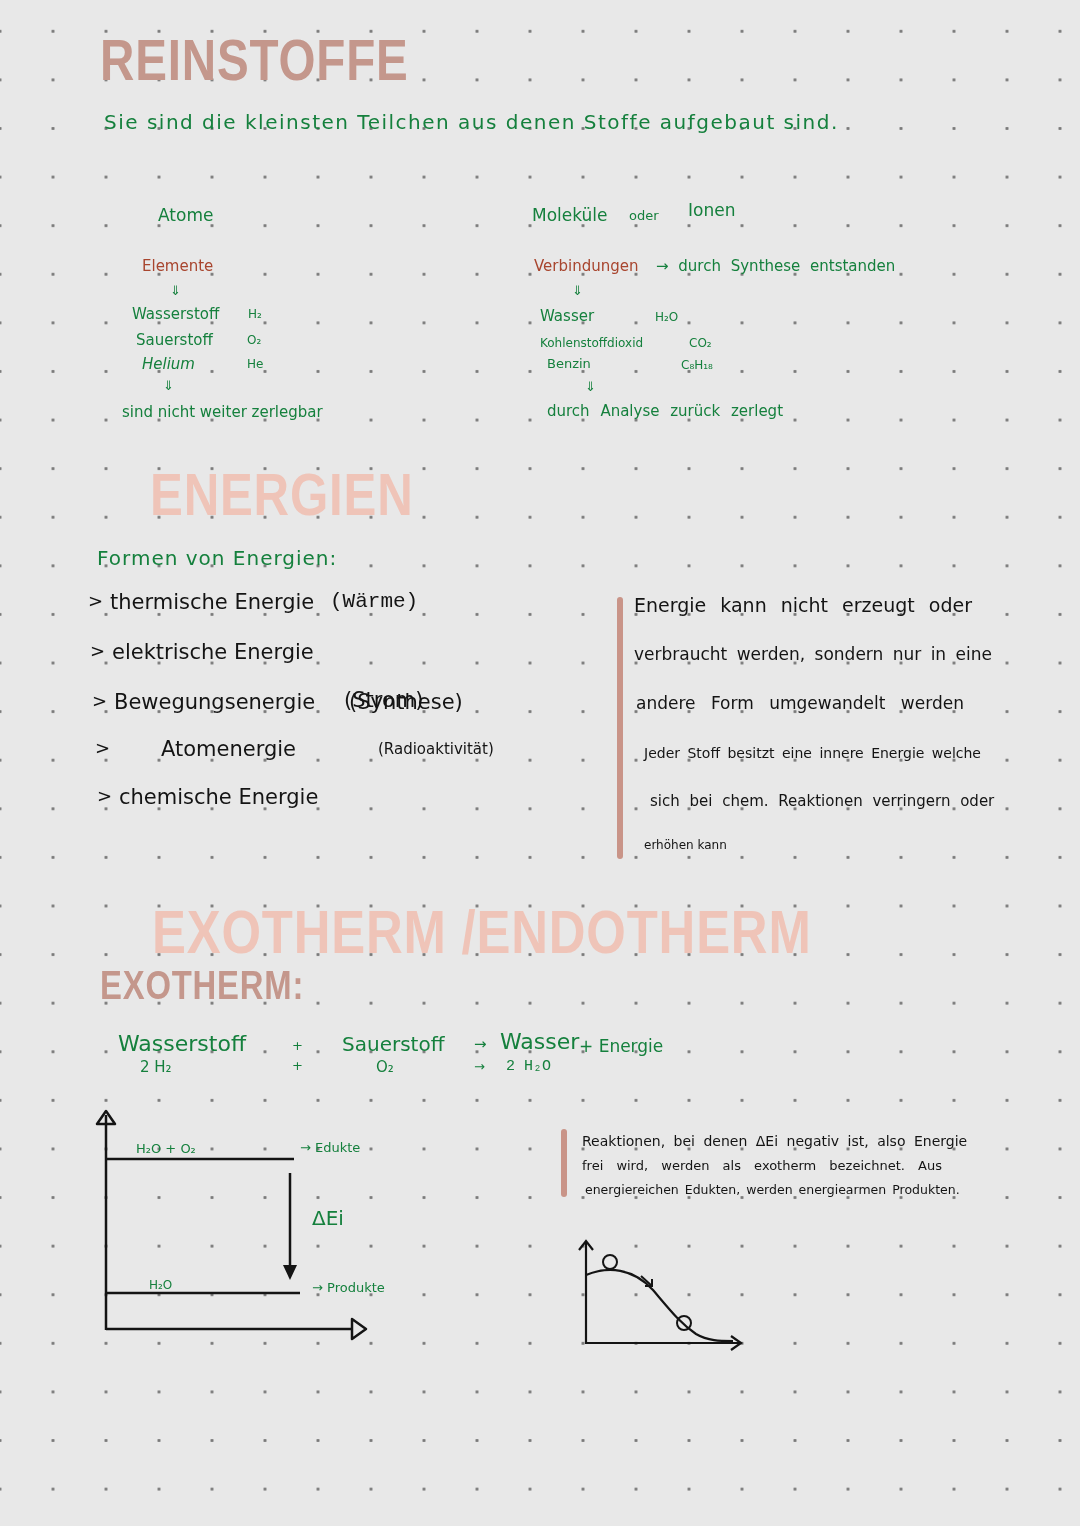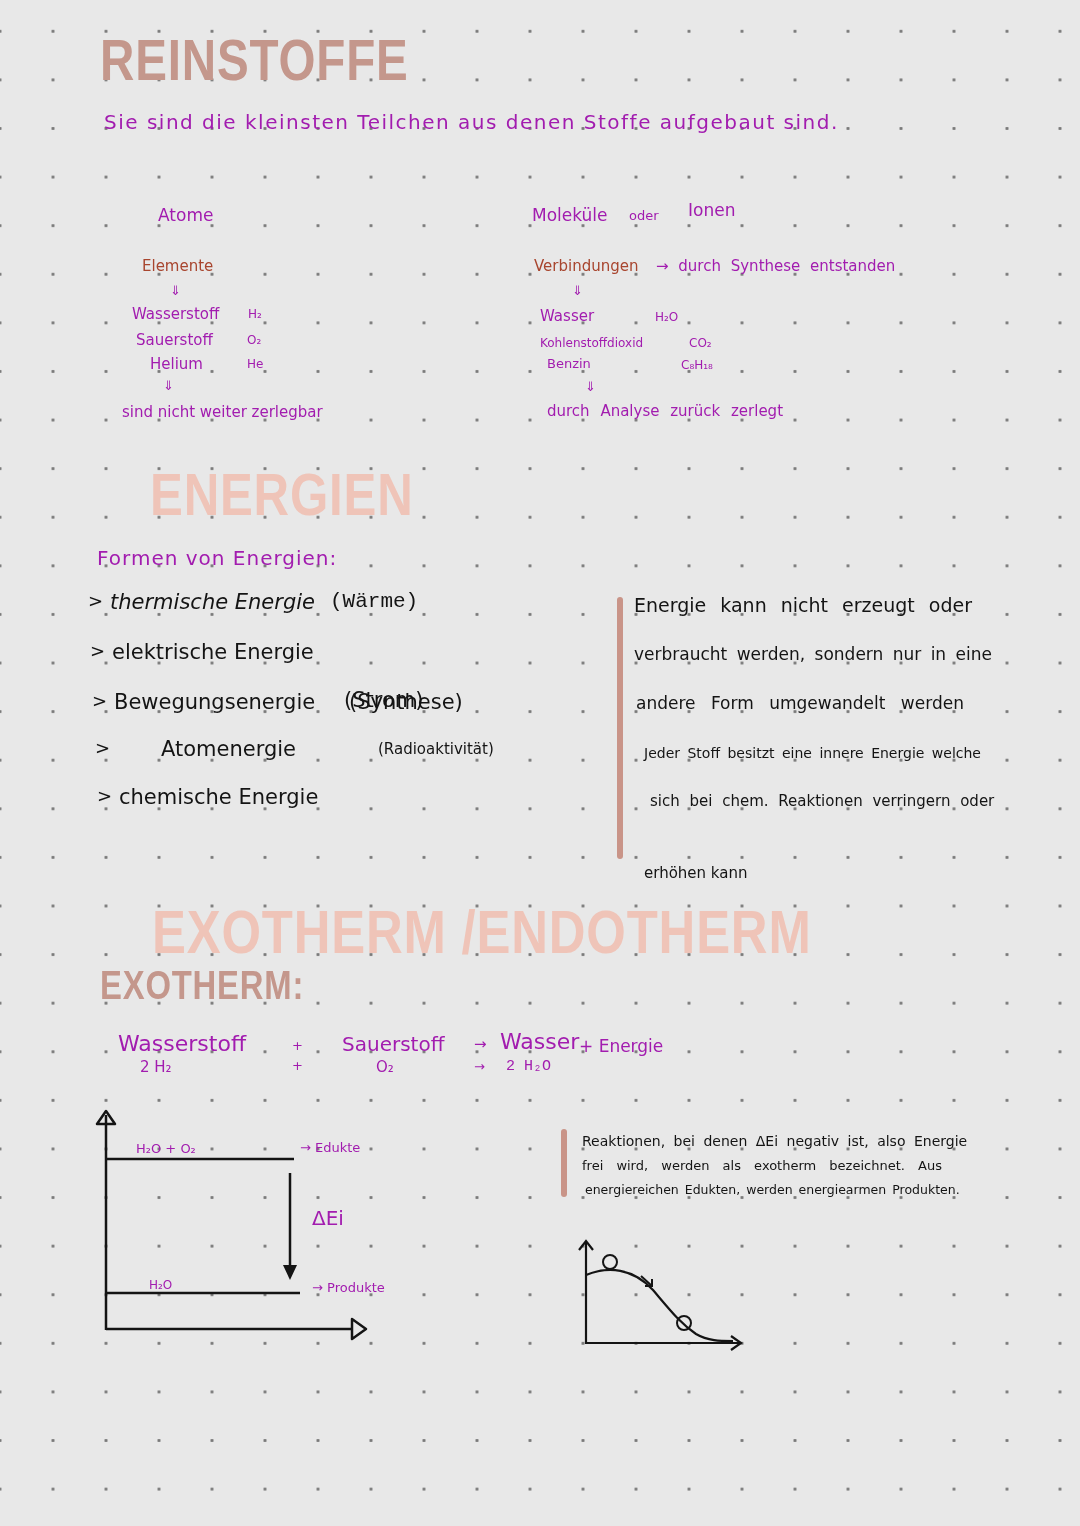--- a/index.html
+++ b/index.html
@@ -15,21 +15,21 @@
   .abs { position: absolute; white-space: nowrap; }
   .title-big {
     font-family: "Liberation Sans", sans-serif; font-weight: 700;
     letter-spacing: 1px; transform: scaleX(0.82); transform-origin: left top;
   }
   .t-rein { left: 100px; top: 26px; font-size: 58px; color: #c4978c; }
   .t-energ { left: 150px; top: 460px; font-size: 60px; color: #efc4b8; }
   .t-exoendo { left: 152px; top: 896px; font-size: 62px; color: #efc4b8; }
   .t-exo { left: 100px; top: 963px; font-size: 40px; color: #c4978c; }
 
-  .hw { font-family: "DejaVu Sans", sans-serif; color: #a21caf; }
+  .hw { font-family: "DejaVu Sans", sans-serif; color: #15803d; }
   .red { color: #a8452e; }
   .s15 { font-size: 15px; }
   .s17 { font-size: 17px; }
   .s20 { font-size: 20px; }
   .s22 { font-size: 22px; }
   .s13 { font-size: 13px; }
   .s12 { font-size: 12px; }
 
   .bar { position: absolute; background: #c99488; border-radius: 3px; }
 
@@ -50,21 +50,21 @@
 
 <div>
   <div class="abs hw s17" style="left:158px; top:205px;">Atome</div>
   <div class="abs hw s15 red" style="left:142px; top:257px;">Elemente</div>
   <div class="abs hw s13" style="left:170px; top:283px;">⇓</div>
 
   <div class="abs hw s15" style="left:132px; top:305px;">Wasserstoff</div>
   <div class="abs hw s12" style="left:248px; top:307px;">H₂</div>
   <div class="abs hw s15" style="left:136px; top:331px;">Sauerstoff</div>
   <div class="abs hw s12" style="left:247px; top:333px;">O₂</div>
-  <div class="abs hw s15" style="left:150px; top:355px;">Helium</div>
+  <div class="abs hw s15" style="left:142px; top:355px;font-style:italic;">Helium</div>
   <div class="abs hw s12" style="left:247px; top:357px;">He</div>
 
   <div class="abs hw s13" style="left:163px; top:378px;">⇓</div>
   <div class="abs hw s15" style="left:122px; top:403px;">sind nicht weiter zerlegbar</div>
 </div>
 
 <div>
   <div class="abs hw s17" style="left:532px; top:205px;">Moleküle</div>
   <div class="abs hw s13" style="left:629px; top:208px;">oder</div>
   <div class="abs hw s17" style="left:688px; top:200px;">Ionen</div>
@@ -83,21 +83,21 @@
   <div class="abs hw s13" style="left:585px; top:379px;">⇓</div>
   <div class="abs hw s15" style="left:547px; top:402px; word-spacing:6px;">durch Analyse zurück zerlegt</div>
 </div>
 
 <div class="abs title-big t-energ">ENERGIEN</div>
 <div class="abs hw s20" style="left:97px; top:546px; letter-spacing:1px;">Formen von Energien:</div>
 
 <ul class="energy-list">
   <li class="energy-item" style="left:88px; top:590px;">
     <span class="chev">&gt;</span>
-    <span style="width:220px;font-style:italic;">thermische Energie</span>
+    <span style="width:220px;">thermische Energie</span>
     <span style="font-family:Liberation Mono, monospace;">(Wärme)</span>
   </li>
   <li class="energy-item" style="left:90px; top:640px;">
     <span class="chev">&gt;</span>
     <span style="width:222px;">elektrische Energie</span>
     <span style="margin-left:10px;margin-top:48px;">(Strom)</span>
   </li>
   <li class="energy-item" style="left:92px; top:690px;">
     <span class="chev">&gt;</span>
     <span style="width:225px;">Bewegungsenergie</span>
@@ -114,21 +114,21 @@
   </li>
 </ul>
 
 <div>
   <div class="bar" style="left:617px; top:597px; width:6px; height:262px;"></div>
   <div class="para-line" style="left:634px; top:594px; font-size:19px; word-spacing:8px;">Energie kann nicht erzeugt oder</div>
   <div class="para-line" style="left:634px; top:644px; word-spacing:4px;">verbraucht werden, sondern nur in eine</div>
   <div class="para-line" style="left:636px; top:693px; word-spacing:10px;">andere Form umgewandelt werden</div>
   <div class="para-line" style="left:644px; top:745px; font-size:14px; word-spacing:3px;">Jeder Stoff besitzt eine innere Energie welche</div>
   <div class="para-line" style="left:650px; top:792px; font-size:15px; word-spacing:5px;">sich bei chem. Reaktionen verringern oder</div>
-  <div class="para-line" style="left:644px; top:864px; font-size:15px;">erhöhen kann</div>
+  <div class="para-line" style="left:644px; top:838px; font-size:12px;">erhöhen kann</div>
 </div>
 
 <div class="abs title-big t-exoendo">EXOTHERM /ENDOTHERM</div>
 <div class="abs title-big t-exo">EXOTHERM:</div>
 
 <div>
   <div class="abs hw s22" style="left:118px; top:1031px;">Wasserstoff</div>
   <div class="abs hw s13" style="left:292px; top:1038px;">+</div>
   <div class="abs hw s20" style="left:342px; top:1032px;">Sauerstoff</div>
   <div class="abs hw s15" style="left:474px; top:1035px;">→</div>

